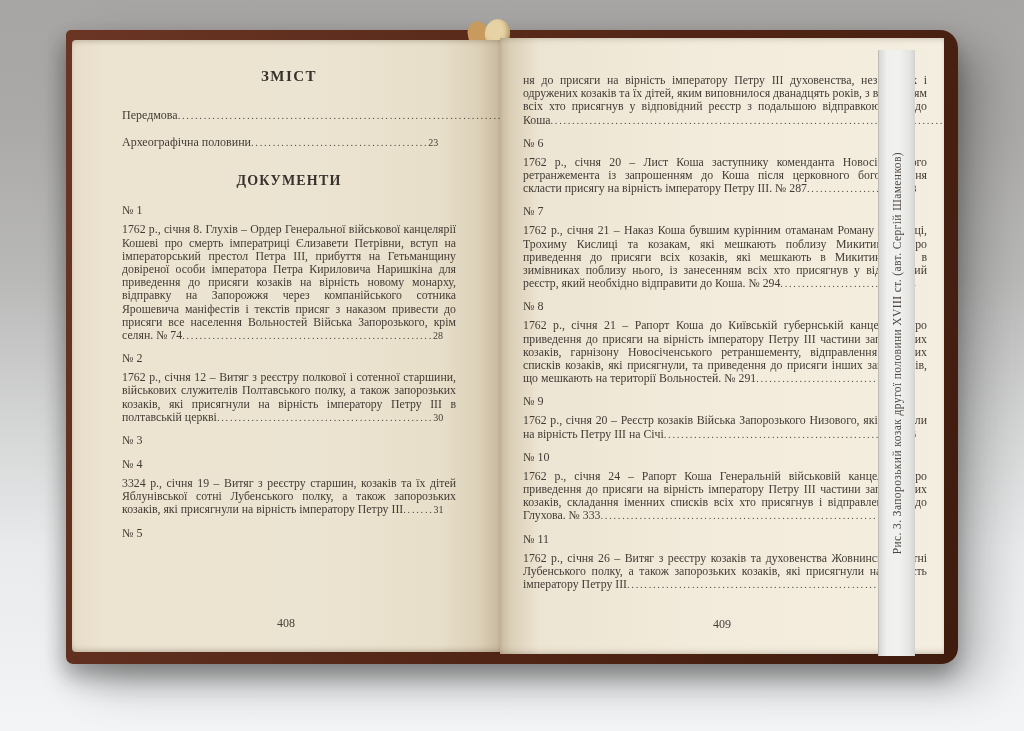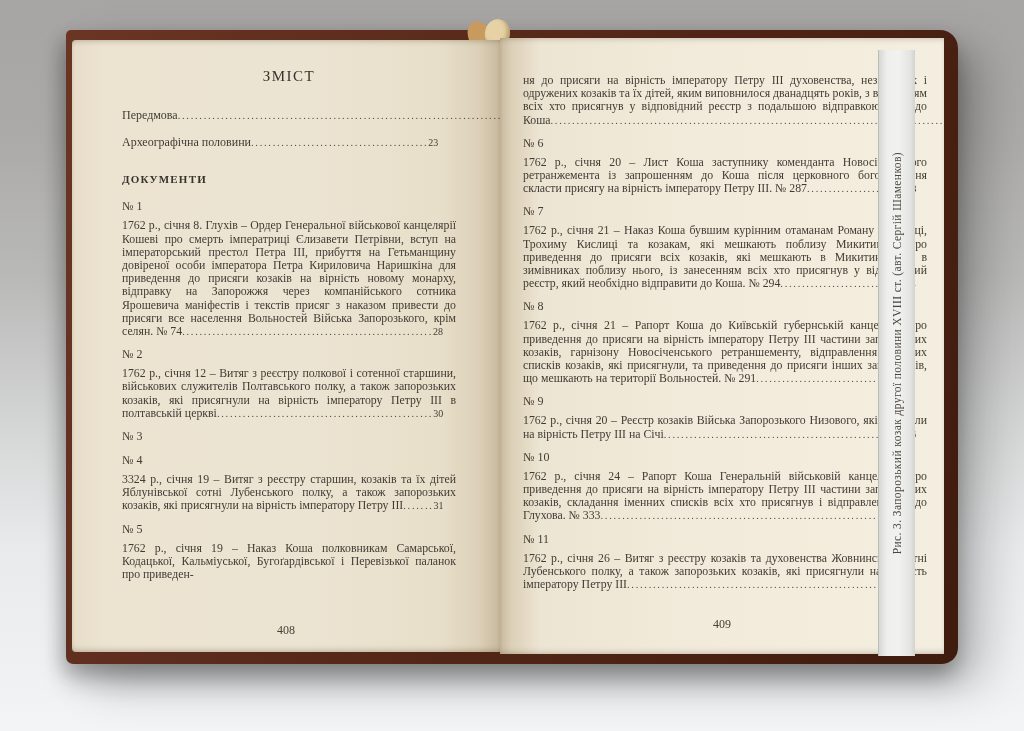--- a/index.html
+++ b/index.html
@@ -39,28 +39,28 @@
     display:flex;align-items:center;justify-content:center;
   }
   .edge-caption{
     writing-mode:vertical-rl;transform:rotate(180deg);
     font-size:11.5px;letter-spacing:.4px;color:#4c463f;white-space:nowrap;
   }
   
   .page-content{position:relative;width:100%;height:100%;box-sizing:border-box;overflow:hidden;color:#413b34;}
   .page-left .page-content{padding:28px 44px 40px 50px;}
   .page-right .page-content{padding:22px 17px 40px 23px;}
-  .toc-title{font-size:15px;font-weight:normal;letter-spacing:1.5px;text-align:center;color:#37322c;margin:0 0 24px 0;}
-  .section-title{font-size:11px;font-weight:bold;letter-spacing:1.2px;color:#37322c;margin:24px 0 14px 0;}
+  .toc-title{font-size:15px;font-weight:bold;letter-spacing:1.5px;text-align:center;color:#37322c;margin:0 0 24px 0;}
+  .section-title{font-size:14px;font-weight:bold;letter-spacing:1.2px;text-align:center;color:#37322c;margin:24px 0 14px 0;}
   .toc-line{margin:0 0 14px 0;font-size:12px;line-height:13.2px;text-align:justify;}
   .entry-number{font-size:12px;margin:9px 0 5px 0;}
   .entry-text{margin:0;font-size:11.8px;line-height:13.2px;text-align:justify;hyphens:auto;-webkit-hyphens:auto;}
   .dots{letter-spacing:1.7px;font-size:10.5px;color:#4c463f;}
   .pg{font-size:10px;}
-  .folio{position:absolute;bottom:14px;left:0;right:0;text-align:center;font-size:12px;color:#45403a;}
+  .folio{position:absolute;bottom:21px;left:0;right:0;text-align:center;font-size:12px;color:#45403a;}
   .page-right .folio{bottom:22px;text-align:center;}
 </style>
 </head>
 <body>
 
 <div class="scene">
   <div class="book-cover">
     <div class="ribbon l1"></div>
     <div class="ribbon l2"></div>
 
@@ -83,21 +83,20 @@
         </div>
         <div class="entry">
           <div class="entry-number">№ 3</div>
         </div>
         <div class="entry">
           <div class="entry-number">№ 4</div>
           <p class="entry-text leadered"><span>3324 р., січня 19 – Витяг з реєстру старшин, козаків та їх дітей Яблунівської сотні Лубенського полку, а також запорозьких козаків, які присягнули на вірність імператору Петру ІІІ</span><span class="dots">.......</span><span class="pg">31</span></p>
         </div>
         <div class="entry">
           <div class="entry-number">№ 5</div>
-          <p class="entry-text"><span>1762 р., січня 19 – Наказ Коша полковникам Самарської, Кодацької, Кальміуської, Бугоґардівської і Перевізької паланок про приведен-</span></p>
         </div>
 
         <div class="folio">408</div>
       </div>
     </div>
 
     <div class="page page-right">
       <div class="page-content">
         <p class="entry-text leadered" style="margin-top:14px"><span>ня до присяги на вірність імператору Петру ІІІ духовенства, незаміжніх і одружених козаків та їх дітей, яким виповнилося дванадцять років, з вписанням всіх хто присягнув у відповідний реєстр з подальшою відправкою його до Коша</span><span class="dots">.........................................................................................................................................................................................................................................................................................................</span></p>
 

